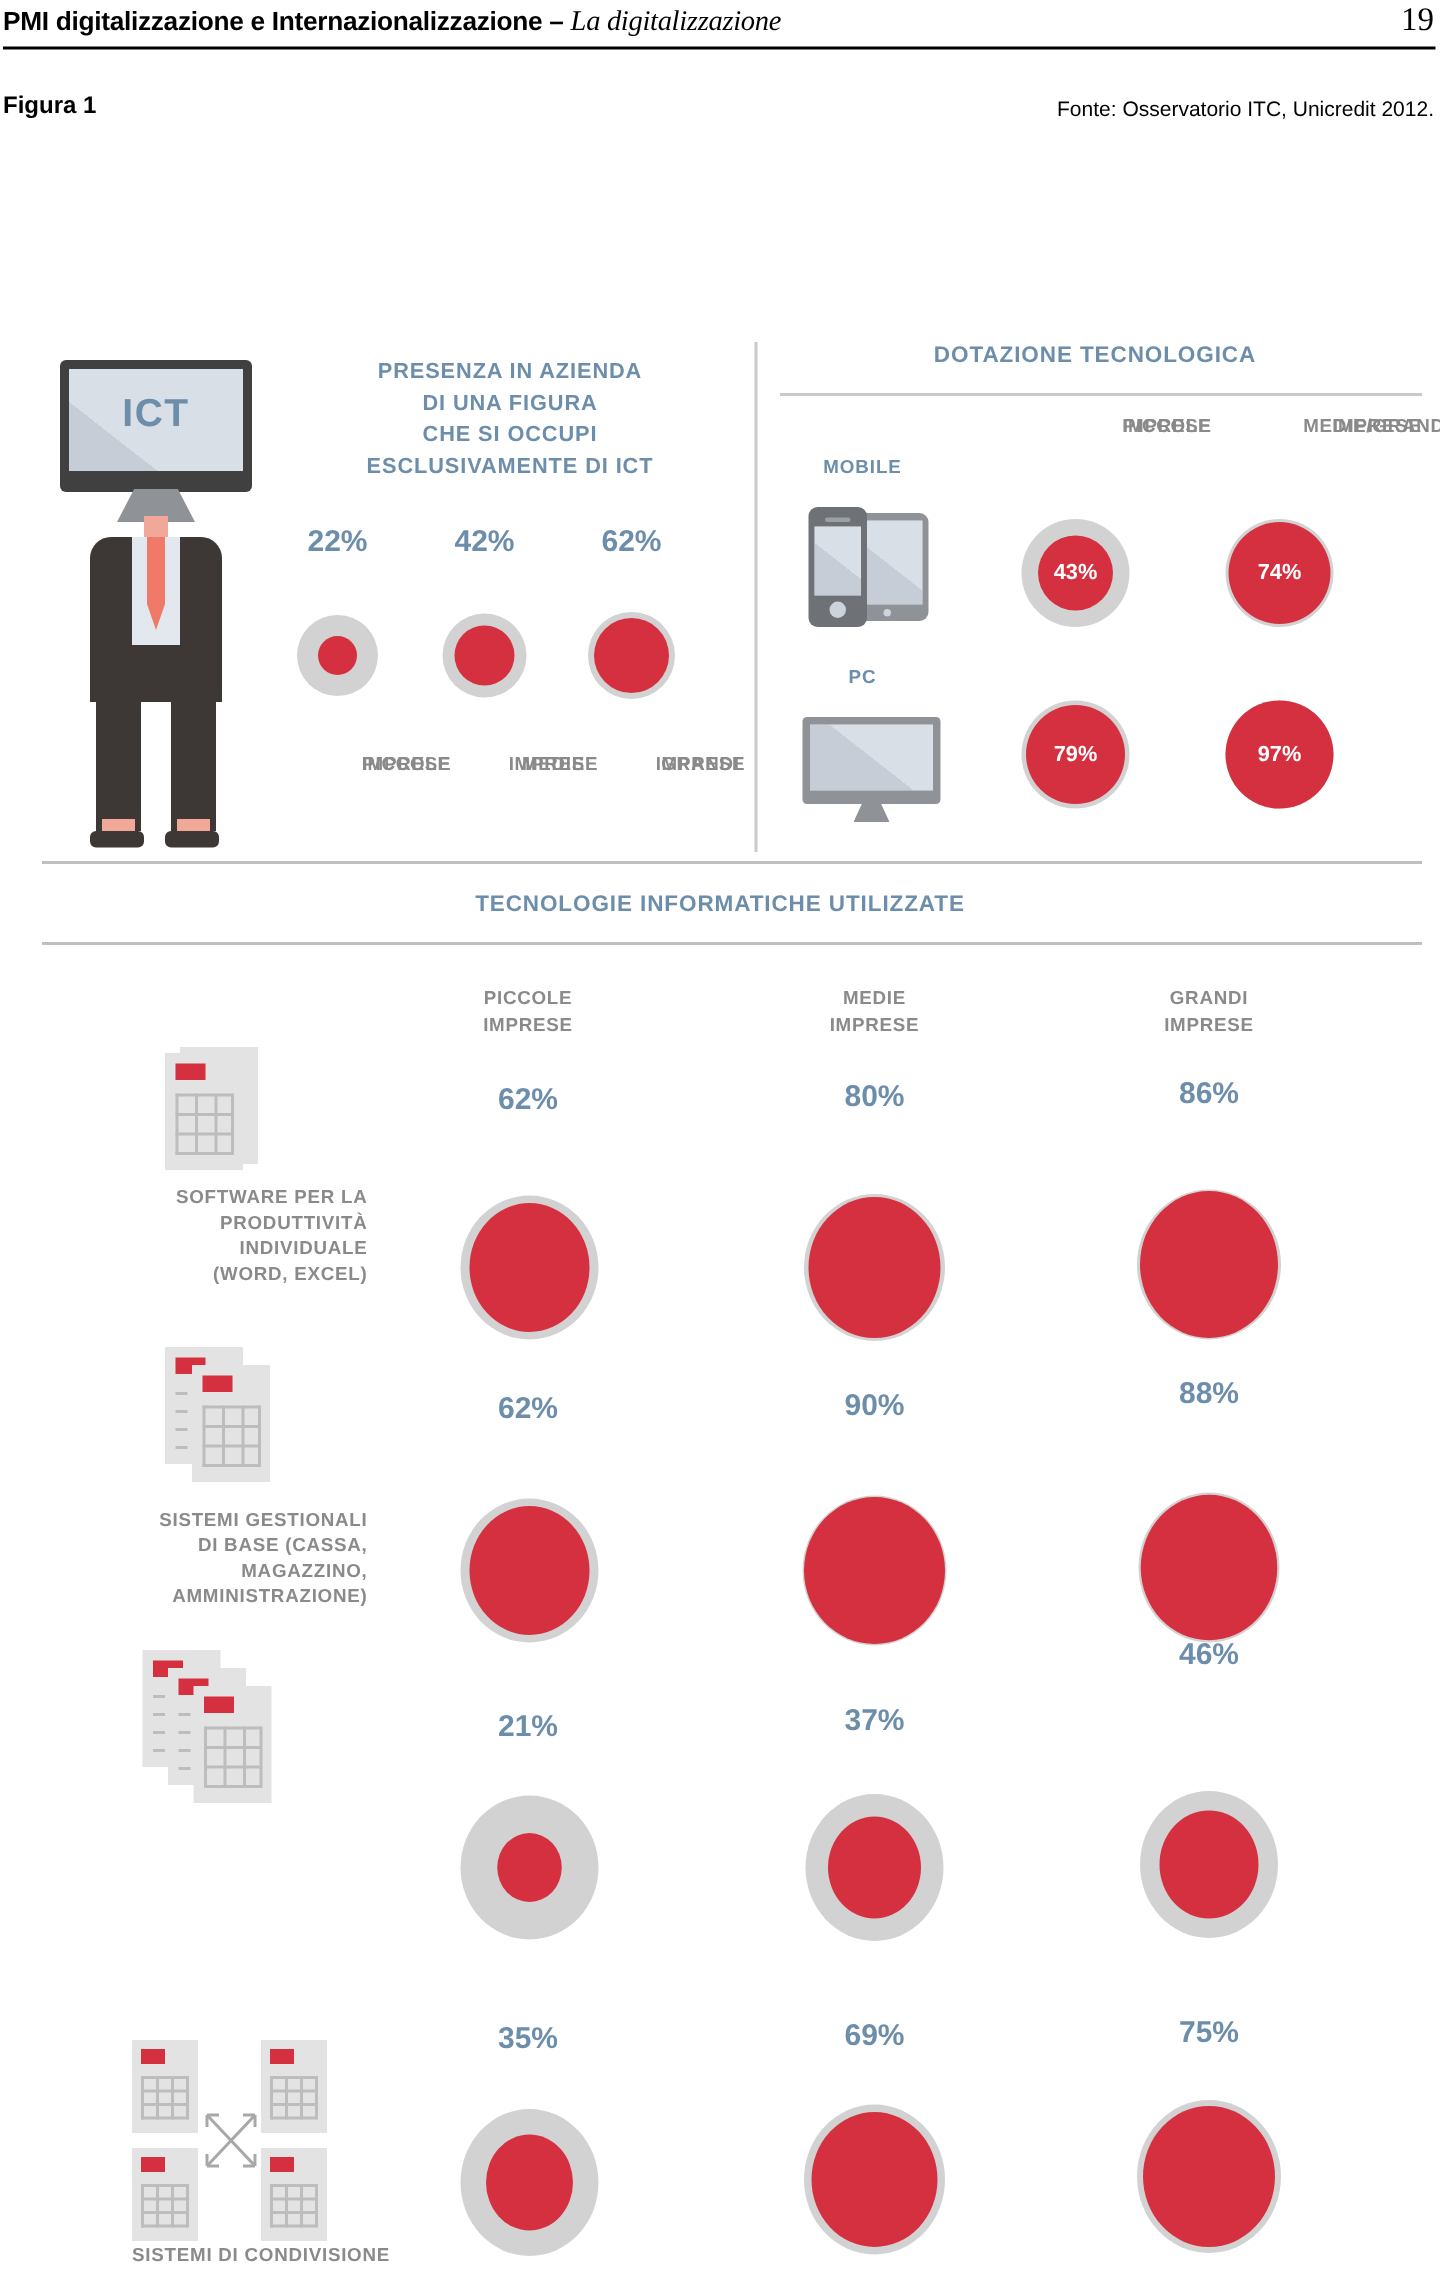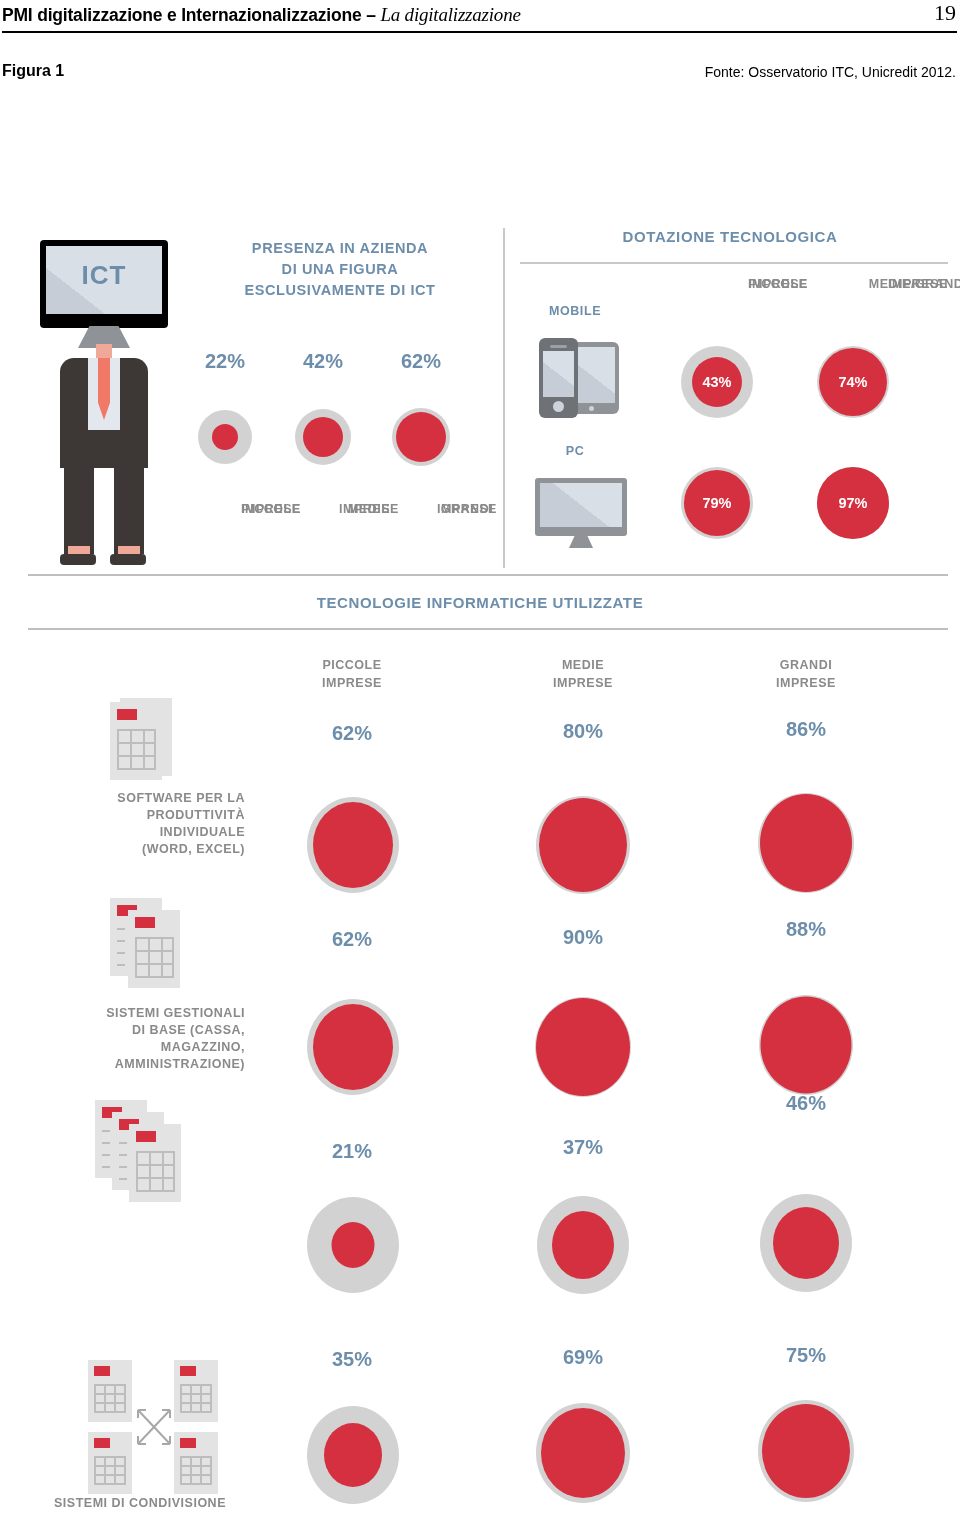--- a/index.html
+++ b/index.html
@@ -57,21 +57,21 @@
     color:#6D8EAB;font-weight:bold;letter-spacing:.6px;
   }
   .grey-lab{
     color:#8A8A8A;font-weight:bold;letter-spacing:.5px;
   }
 
   
   .ict-man{position:absolute;left:30px;top:240px;width:160px;height:330px;}
   .mon-frame{
     position:absolute;left:10px;top:0;width:128px;height:88px;
-    background:#000000;border-radius:4px;
+    background:#404040;border-radius:4px;
   }
   .mon-screen{
     position:absolute;left:6px;top:6px;width:116px;height:68px;
     background:#ccd3dc;overflow:hidden;
   }
   .mon-screen:after{
     content:"";position:absolute;left:0;top:0;width:200px;height:200px;
     background:linear-gradient(218deg,#d9dfe6 0%,#d9dfe6 50%,#c6cdd7 50%,#c6cdd7 100%);
   }
   .mon-txt{
@@ -214,21 +214,21 @@
 
   
   .sheet{position:absolute;background:#E3E3E3;}
   .sheet .redtab{position:absolute;background:#D5303F;}
   .gridline-h{position:absolute;background:#BDBDBD;height:2px;}
   .gridline-v{position:absolute;background:#BDBDBD;width:2px;}
   .tick{position:absolute;background:#BDBDBD;height:2px;width:8px;}
 
   
   .bot-lab{
-    position:absolute;left:20px;top:1496px;width:240px;text-align:center;
+    position:absolute;left:20px;top:1496px;width:240px;text-align:right;
     font-size:12.5px;
   }
 </style>
 </head>
 <body>
 
 <div class="page">
 
   <div class="runhead">
     <div class="runhead-title"><span>PMI digitalizzazione e Internazionalizzazione – </span><span class="ital">La digitalizzazione</span></div>
@@ -255,20 +255,21 @@
     <div class="leg-r"></div>
     <div class="ank-l"></div>
     <div class="ank-r"></div>
     <div class="shoe-l"></div>
     <div class="shoe-r"></div>
   </div>
 
   <div class="presence-head blue-head">
     <div>PRESENZA IN AZIENDA</div>
     <div>DI UNA FIGURA</div>
+    <div>CHE SI OCCUPI</div>
     <div>ESCLUSIVAMENTE DI ICT</div>
   </div>
 
   <div class="presence-vals">
     <span class="pv0">22%</span>
     <span class="pv1">42%</span>
     <span class="pv2">62%</span>
   </div>
 
   <div class="presence-circles">

